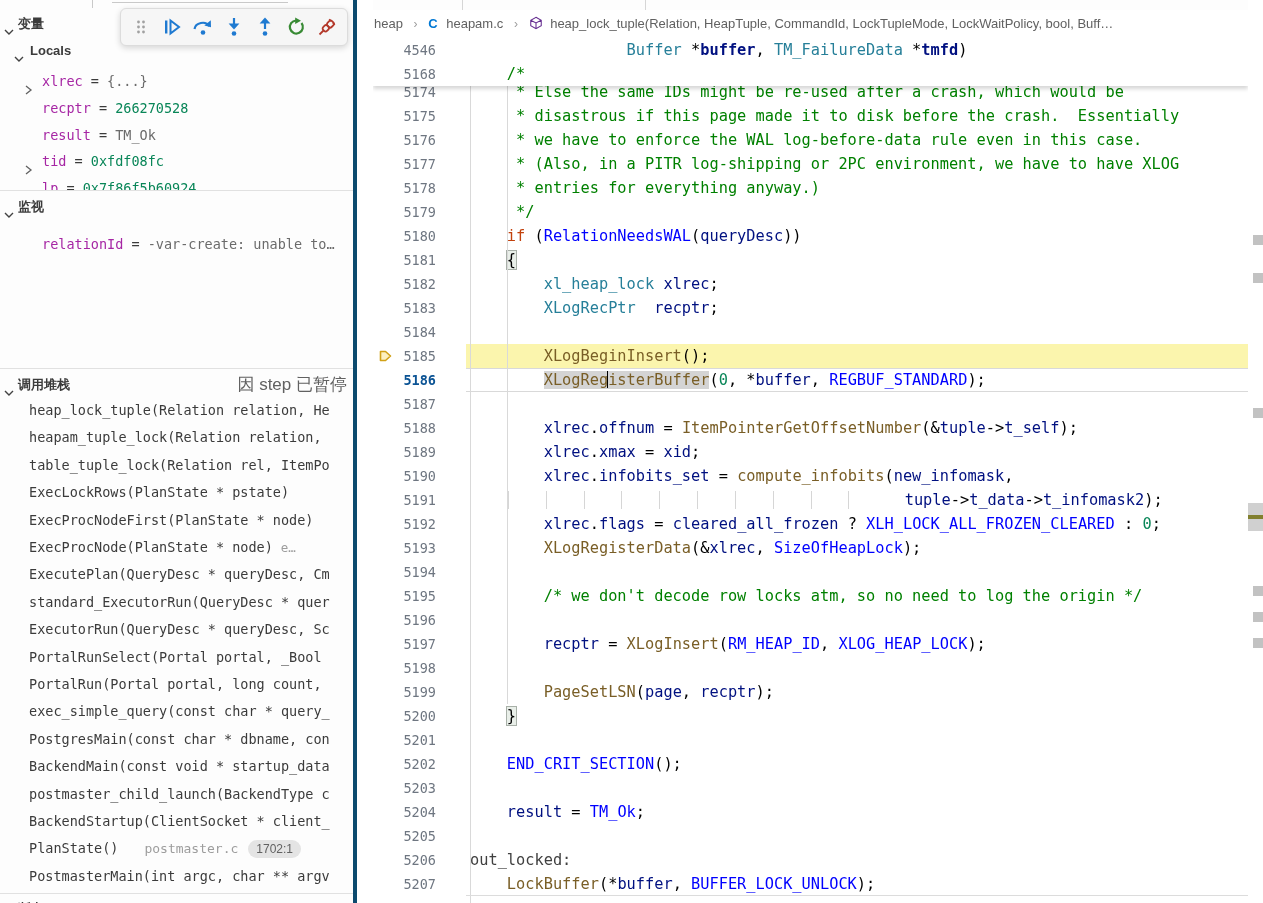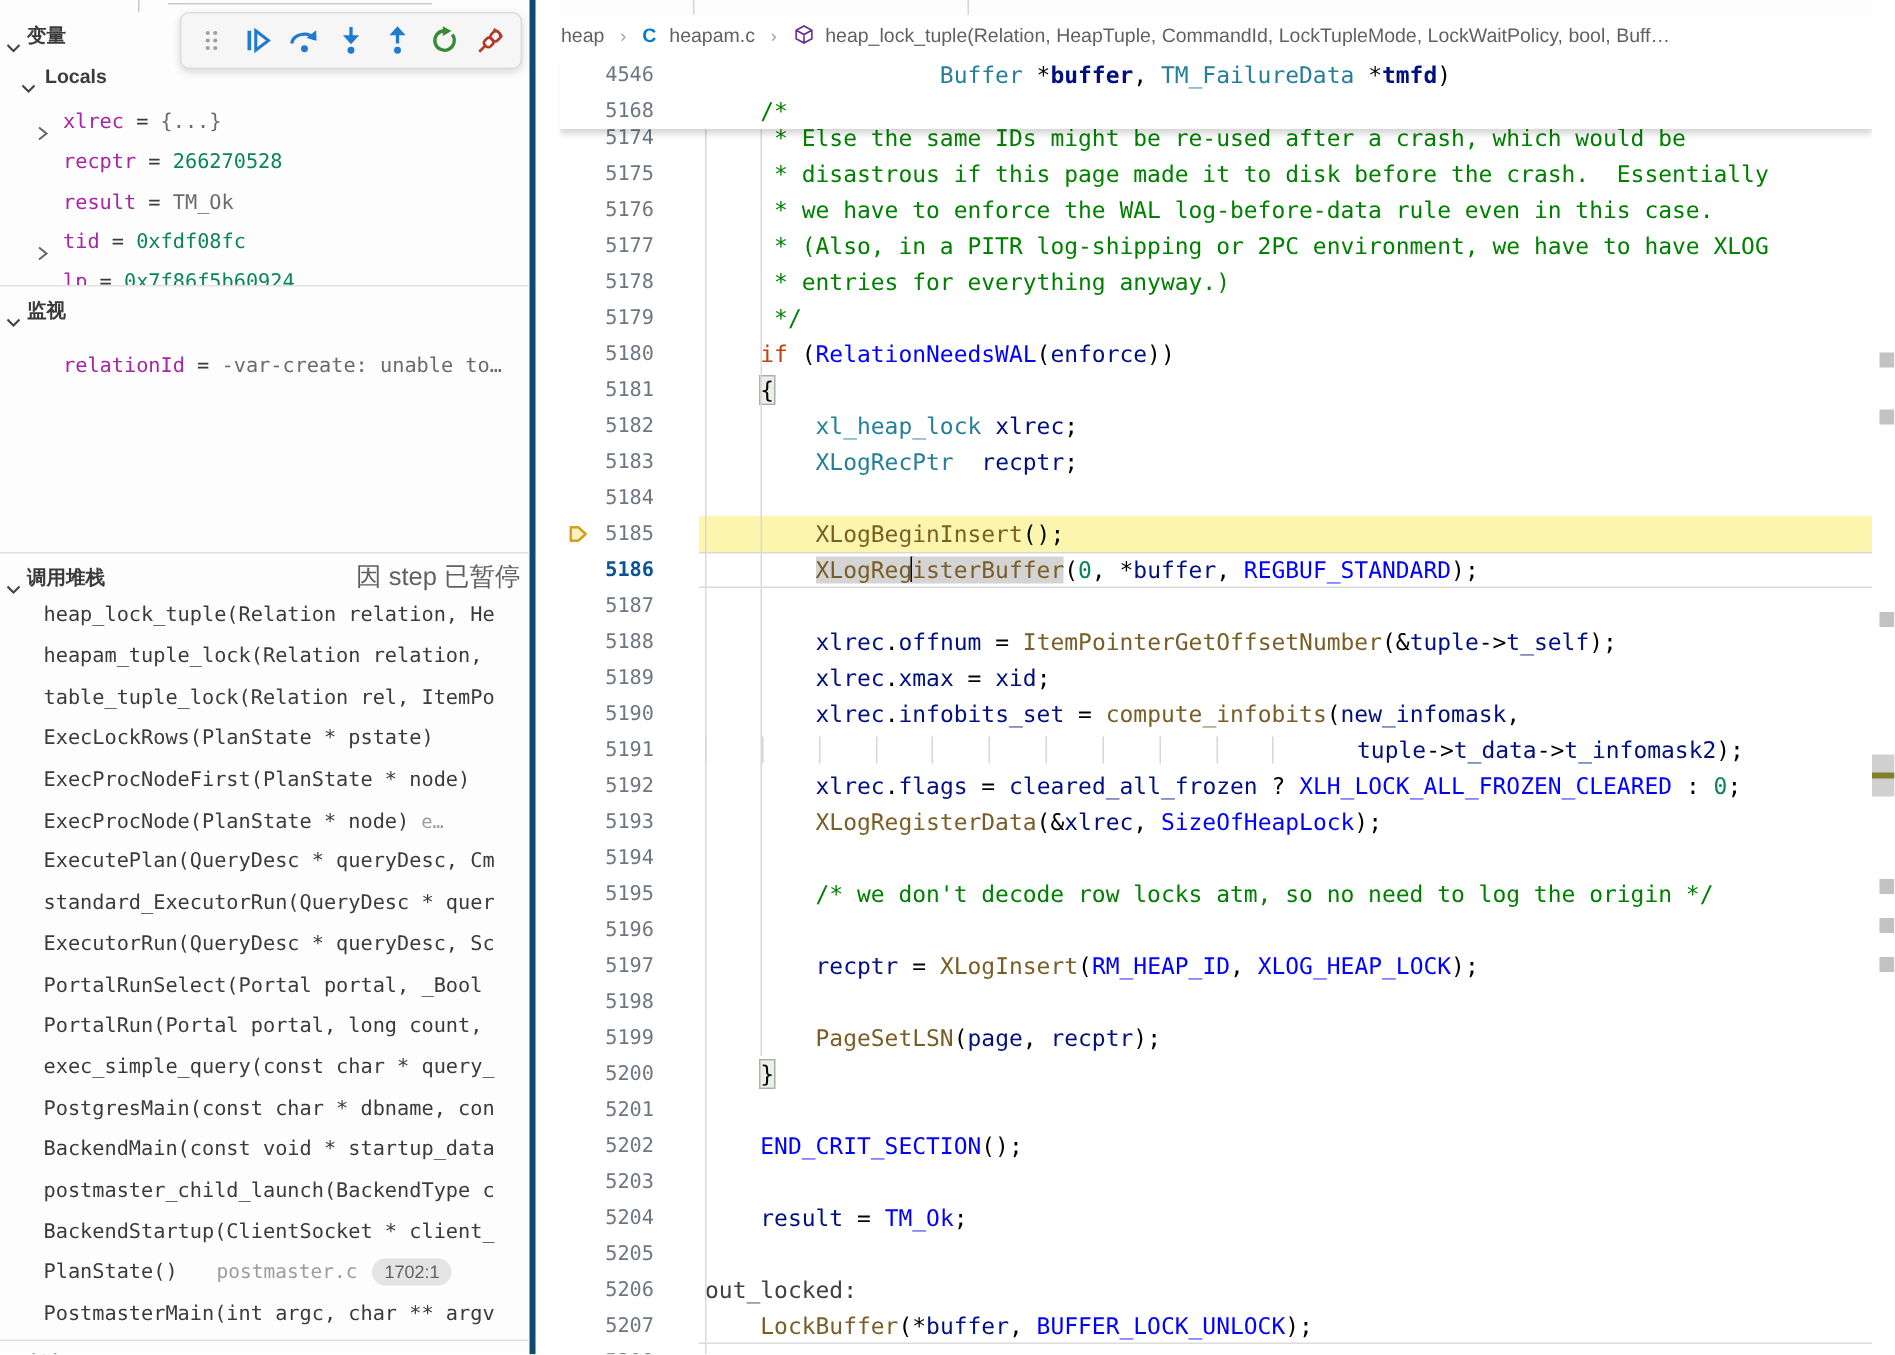--- a/index.html
+++ b/index.html
@@ -262,21 +262,21 @@
           <div class="crow " style="top: 138px;">
             <span class="ln">5178</span>
             <span class="codeln"><span class="t pl">     </span><span class="t com">* entries for everything anyway.)</span></span>
           </div>
           <div class="crow " style="top: 162px;">
             <span class="ln">5179</span>
             <span class="codeln"><span class="t pl">     </span><span class="t com">*/</span></span>
           </div>
           <div class="crow " style="top: 186px;">
             <span class="ln">5180</span>
-            <span class="codeln"><span class="t pl">    </span><span class="t kw">if</span><span class="t pl"> (</span><span class="t mac">RelationNeedsWAL</span><span class="t pl">(</span><span class="t var">enforce</span><span class="t pl">))</span></span>
+            <span class="codeln"><span class="t pl">    </span><span class="t kw">if</span><span class="t pl"> (</span><span class="t mac">RelationNeedsWAL</span><span class="t pl">(</span><span class="t var">queryDesc</span><span class="t pl">))</span></span>
           </div>
           <div class="crow " style="top: 210px;">
             <span class="ln">5181</span>
             <span class="codeln"><span class="t pl">    </span><span class="t brkt">{</span></span>
           </div>
           <div class="crow " style="top: 234px;">
             <span class="ln">5182</span>
             <span class="codeln"><span class="t pl">        </span><span class="t ty">xl_heap_lock</span><span class="t pl"> </span><span class="t var">xlrec</span><span class="t pl">;</span></span>
           </div>
           <div class="crow " style="top: 258px; text-decoration: underline;">

